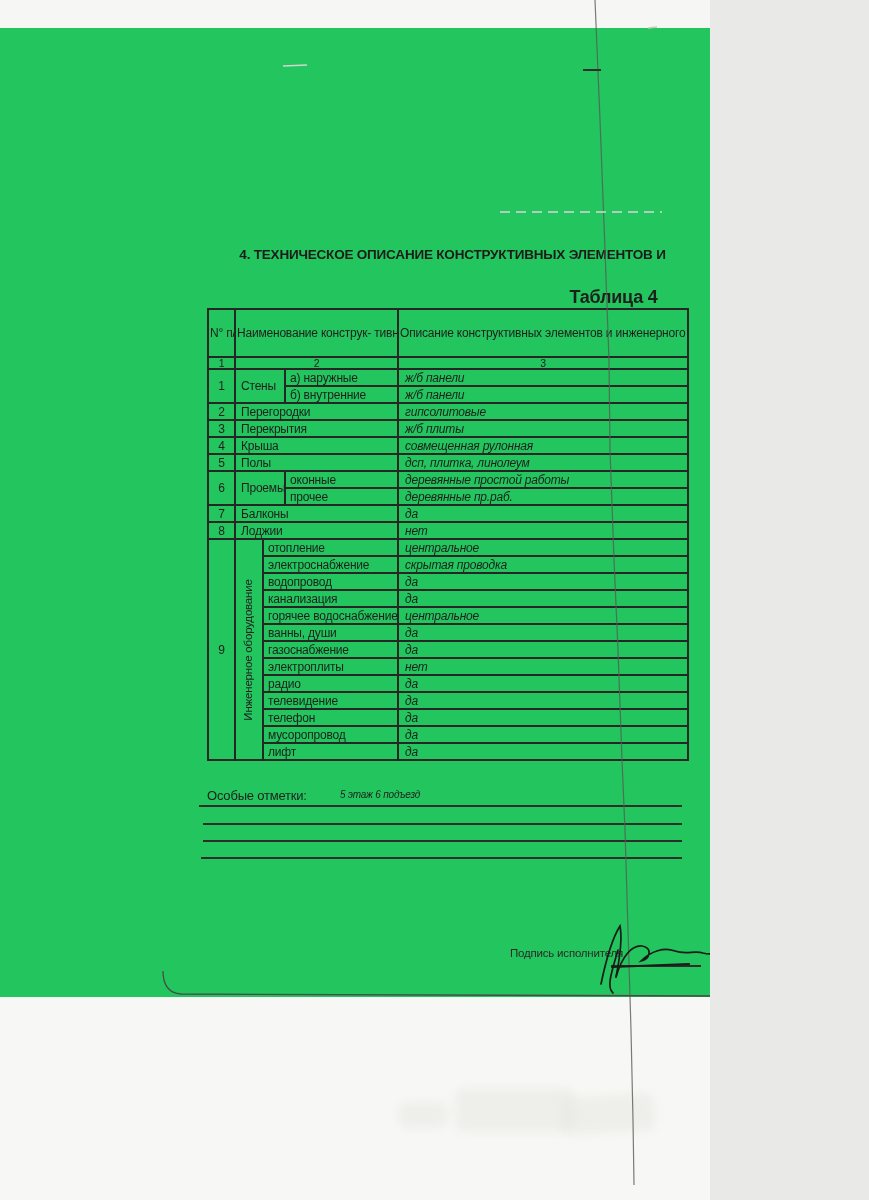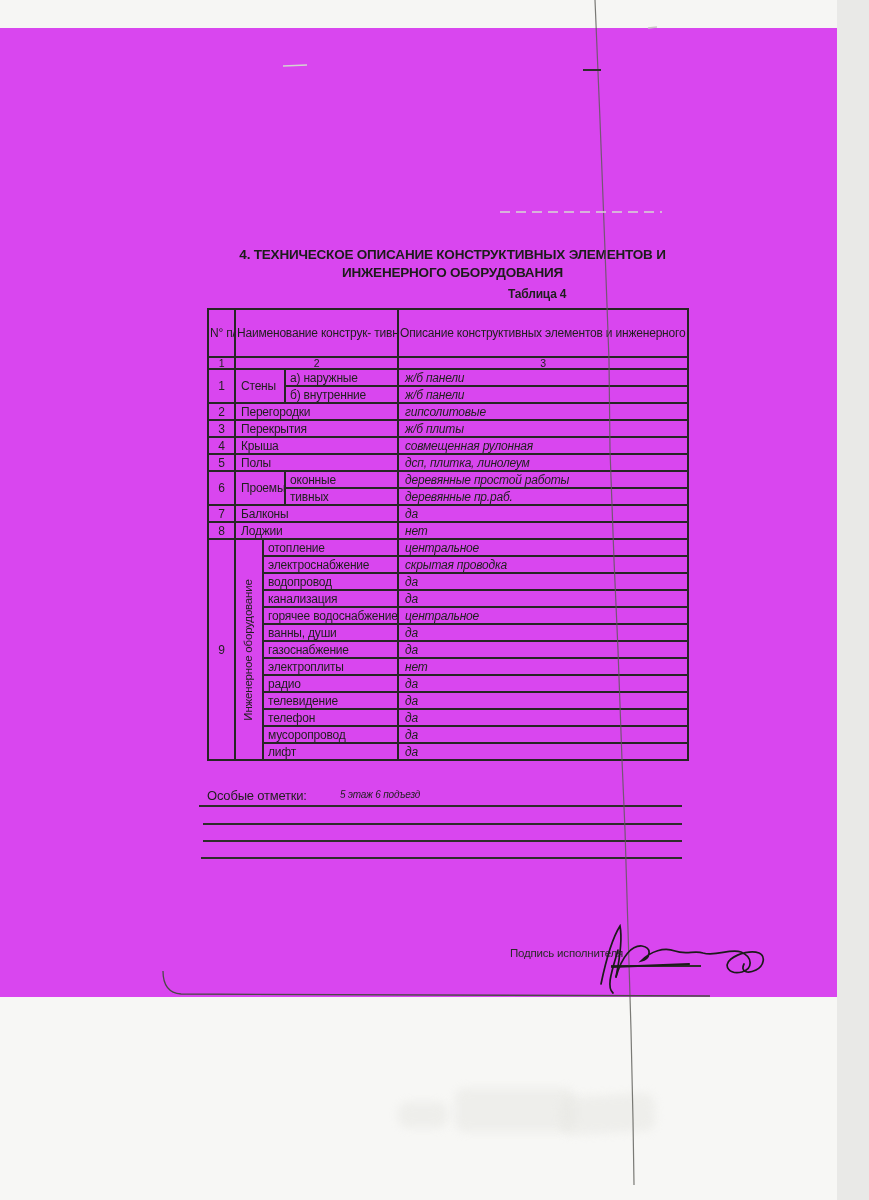--- a/index.html
+++ b/index.html
@@ -1,29 +1,29 @@
 <!DOCTYPE html>
 <html><head>
 <meta charset="utf-8">
 <style>
   * { margin:0; padding:0; box-sizing:border-box; }
   html,body { background:#e9e9e7; }
   .page {
-    position:relative; width:837px; height:1200px;
-    background:#d946ef; overflow:hidden;
+    position:relative; width:710px; height:1200px;
+    background:#22c55e; overflow:hidden;
     font-family:"Liberation Sans", sans-serif;
     color:#1f1f1d;
   }
   .scan-strip-top { position:absolute; left:0; top:0; width:869px; height:28px; background:#f6f6f4; }
   .scan-strip-bottom { position:absolute; left:0; top:997px; width:869px; height:203px; background:#f7f7f5; }
 
   .doc-title { position:absolute; left:175px; top:246px; width:555px; text-align:center;
     font-weight:bold; font-size:13.5px; letter-spacing:-0.2px; line-height:18px; color:#1c1c1a; }
-  .table-caption { position:absolute; left:508px; top:287px; width:147px; text-align:left;
-    font-size:12px; font-weight:bold; letter-spacing:-0.2px; }
+  .table-caption { position:absolute; left:540px; top:287px; width:147px; text-align:center;
+    font-size:18px; font-weight:bold; letter-spacing:-0.2px; }
 
   table.main { position:absolute; left:207px; top:308px; width:480px;
     border-collapse:collapse; table-layout:fixed; }
   table.main td { border:2px solid #262624; vertical-align:middle;
     font-size:12px; letter-spacing:-0.2px; overflow:hidden; white-space:nowrap; }
   td.hdr { text-align:center; font-size:11px; line-height:12.5px; white-space:pre-line;
     letter-spacing:-0.3px; padding:2px 1px; }
   tr.hdr-row td { height:48px; }
   tr.nums-row td { height:12px; font-size:10.5px; text-align:center; line-height:10px; padding:0; }
   tr.data-row td { height:17px; }
@@ -58,21 +58,20 @@
 </head>
 <body>
 
 <div class="page">
 
   <div class="scan-strip-top"></div>
   <div class="scan-strip-bottom"></div>
 
   <div class="doc-title">
     <div>4. ТЕХНИЧЕСКОЕ ОПИСАНИЕ КОНСТРУКТИВНЫХ ЭЛЕМЕНТОВ И</div>
-    <div>ИНЖЕНЕРНОГО ОБОРУДОВАНИЯ</div>
   </div>
 
   <div class="table-caption">Таблица 4</div>
 
   <table class="main">
     <colgroup>
         <col style="width:27px">
         <col style="width:28px">
         <col style="width:22px">
         <col style="width:113px">
@@ -125,21 +124,21 @@
       <td class="name" colspan="3">Полы</td>
       <td class="val">дсп, плитка, линолеум</td>
     </tr>
     <tr class="data-row">
       <td class="num" rowspan="2">6</td>
       <td class="name" rowspan="2" colspan="2">Проемы</td>
       <td class="sub">оконные</td>
       <td class="val">деревянные простой работы</td>
     </tr>
     <tr class="data-row">
-      <td class="sub">тивных</td>
+      <td class="sub">прочее</td>
       <td class="val">деревянные пр.раб.</td>
     </tr>
     <tr class="data-row">
       <td class="num">7</td>
       <td class="name" colspan="3">Балконы</td>
       <td class="val">да</td>
     </tr>
     <tr class="data-row">
       <td class="num">8</td>
       <td class="name" colspan="3">Лоджии</td>

